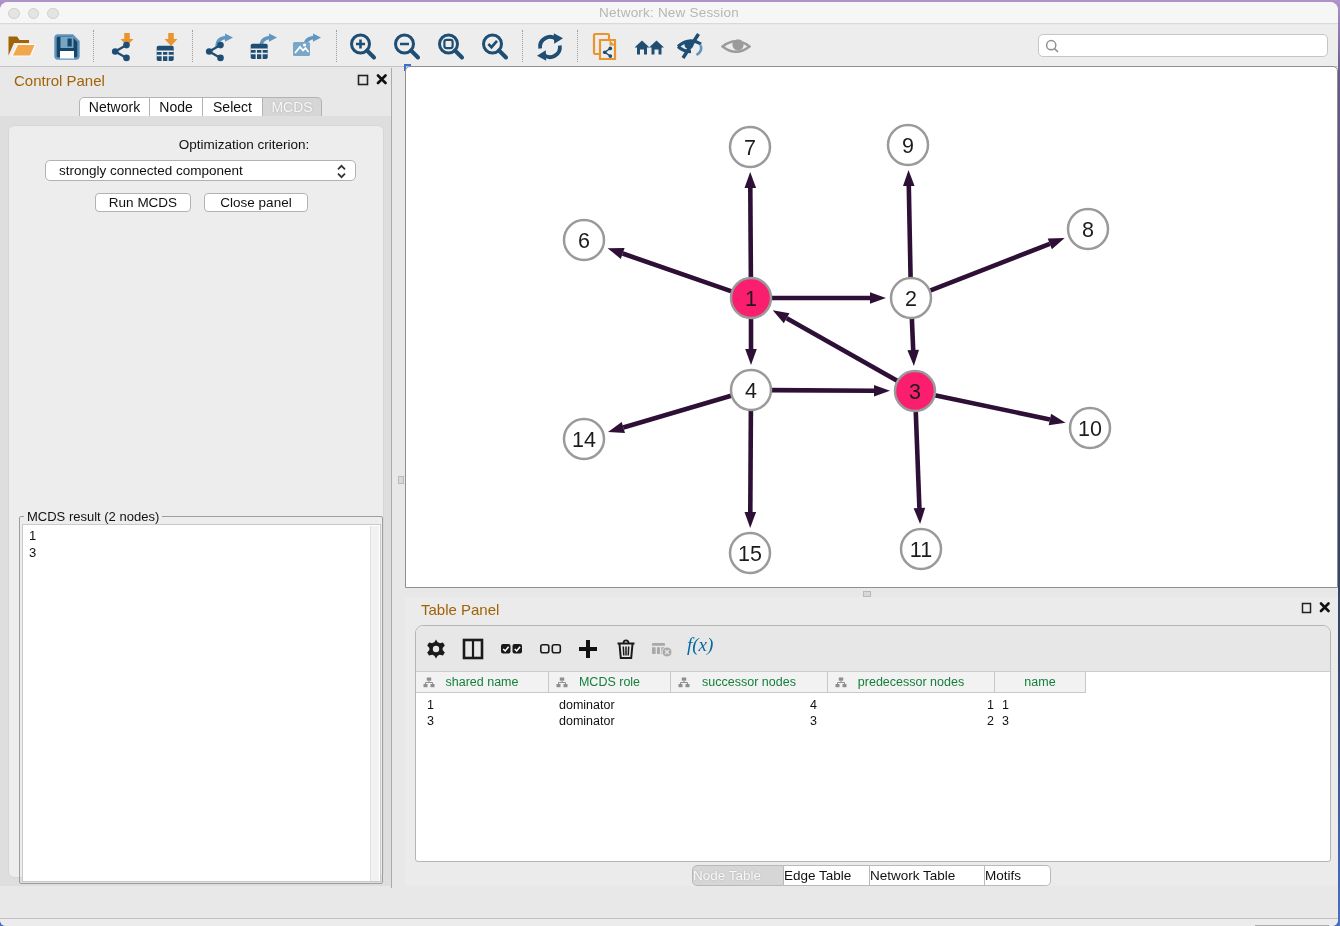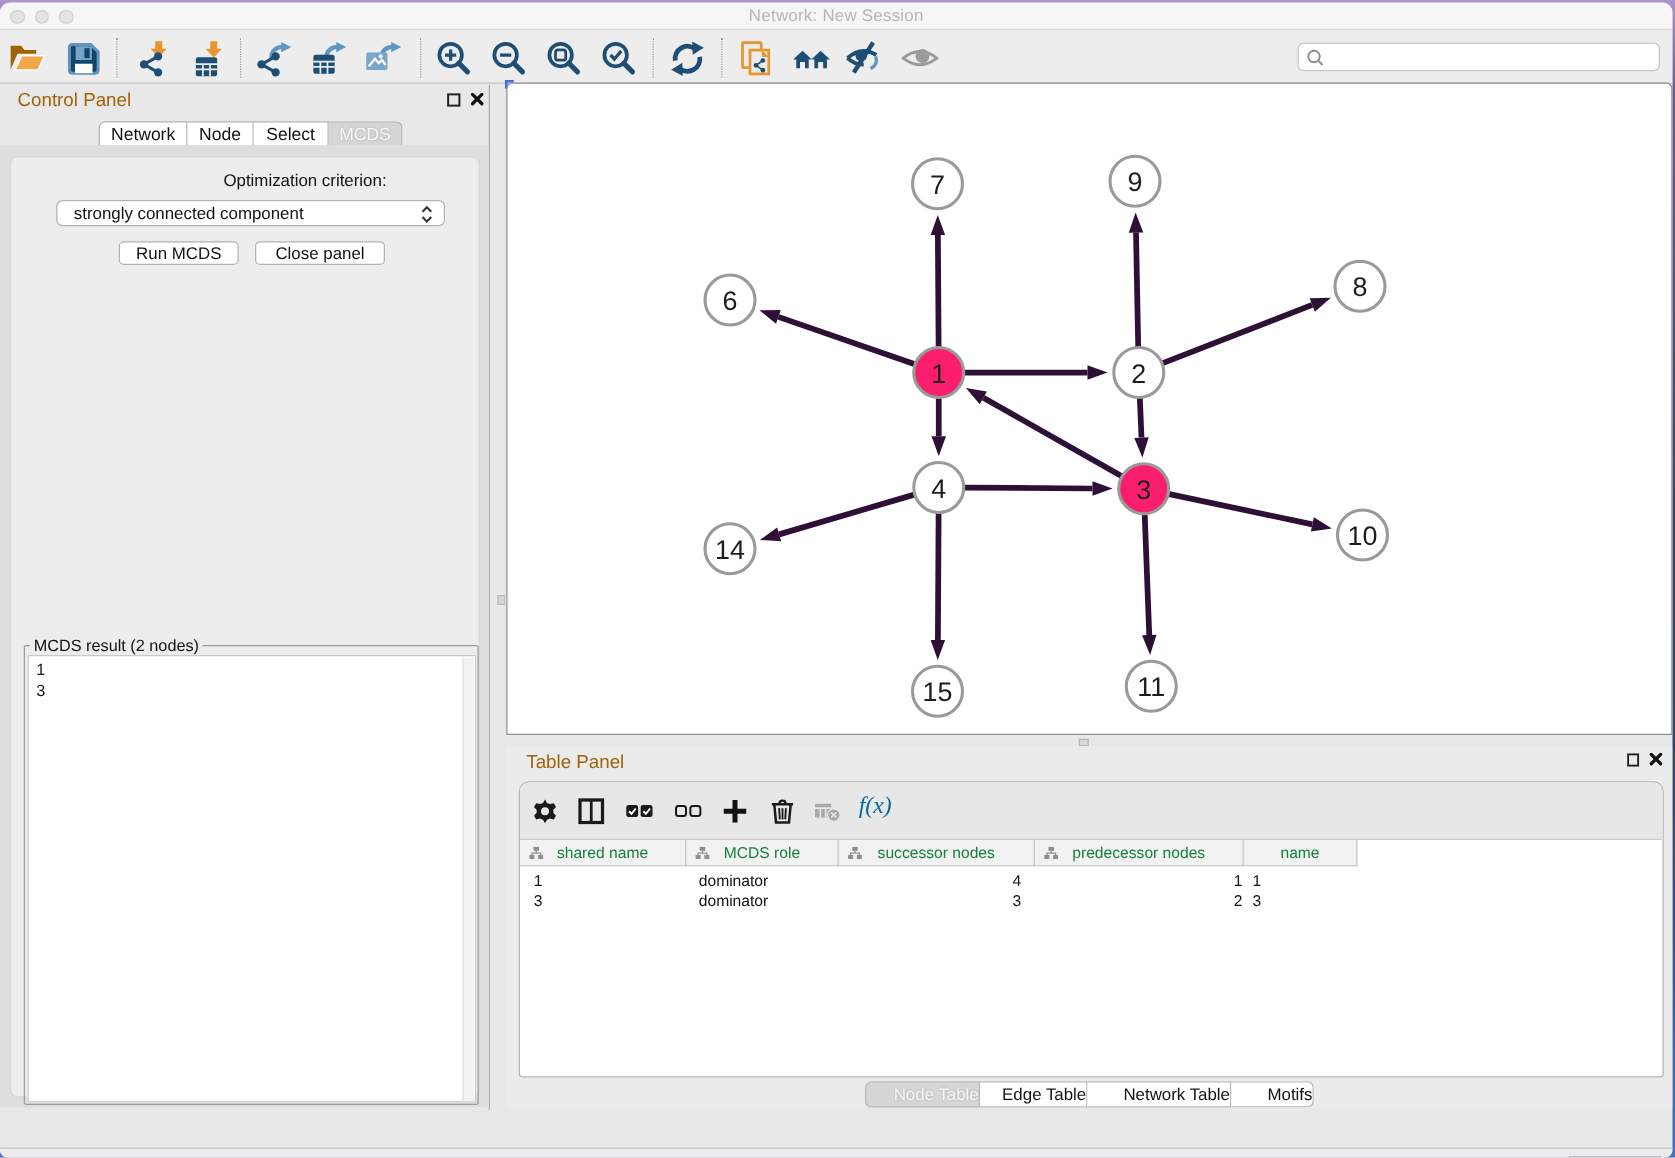--- a/index.html
+++ b/index.html
@@ -69,21 +69,21 @@
 #thead { position:absolute; left:0; top:46px; width:670px; height:21px;
   background:#f2f2f2; border-bottom:1px solid #c8c8c8; }
 .hcell { position:absolute; top:0; height:21px; border-right:1px solid #c8c8c8;
   font-size:12.5px; color:#15803d; text-align:center; line-height:21px; }
 .hicon { position:absolute; left:7px; top:5px; }
 .trow { position:absolute; width:100%; height:16px; font-size:12.5px; color:#111; }
 .tcell { position:absolute; height:16px; line-height:16px; }
 
 #btabs { position:absolute; left:287px; top:268px; height:21px; }
 .btab { position:absolute; top:0; height:21px; background:#fff; border:1px solid #b9b9b9;
-  font-size:13.5px; color:#111; text-align:right; line-height:20px; }
+  font-size:13.5px; color:#111; text-align:left; line-height:20px; }
 
 #statusbar { position:absolute; left:0; top:889px; width:1338px; height:33px;
   background:#ececec; border-top:1px solid #c2c2c2;margin-top:27px; }
 #listbtn { position:absolute; left:10px; top:8px; width:28px; height:20px;
   background:#fafafa; border:1px solid #ababab; }
 #membtn { position:absolute; left:1255px; top:6px; width:74px; height:24px;
   background:#f6f6f6; border:1px solid #ababab; font-size:12.5px; color:#111; }
 .selgray { background:#d6d6d6 !important; color:#f8f8f8 !important;
   text-shadow:0 0 2px #adadad; }
 </style></head>

